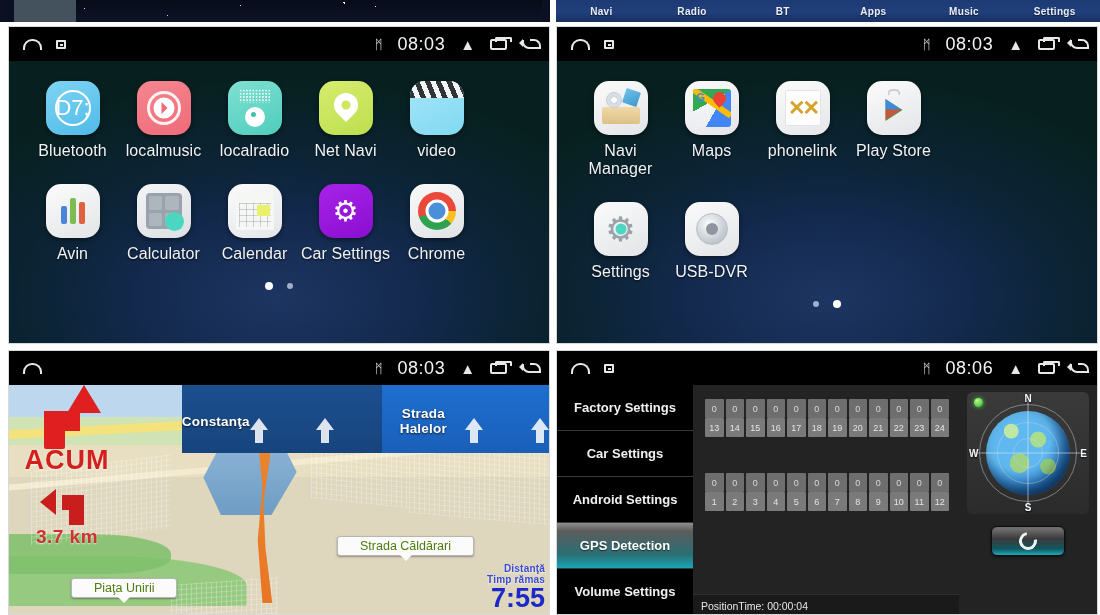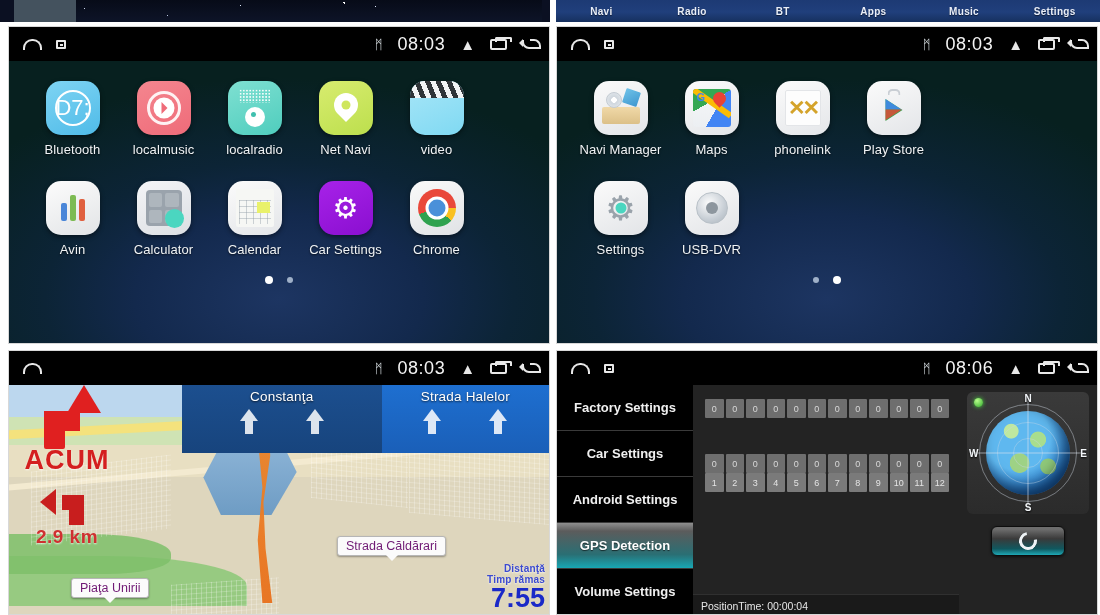--- a/index.html
+++ b/index.html
@@ -119,21 +119,21 @@
 
   .apps { padding: 20px 18px 0; }
   .app-row { display:flex; }
   .app-cell { width:91px; text-align:center; }
   .app-icon {
     width:54px; height:54px; margin:0 auto;
     border-radius:15px; position:relative; overflow:hidden;
     box-shadow:0 2px 5px rgba(0,0,0,.45);
   }
   .app-label {
-    margin-top:7px; font-size:13px; color:#f0f3f5;
+    margin-top:7px; font-size:16px; color:#f0f3f5;
     text-shadow:0 1px 2px rgba(0,0,0,.7); letter-spacing:.1px;
   }
   .row-gap { margin-top:24px; }
 
   
   .bg-white { background:linear-gradient(155deg,#fcfcfc,#e2e4e6); }
 
   .i-bt { background:linear-gradient(155deg,#7fd4f3,#4fbbe8); }
   .i-bt .ring{
     position:absolute; left:50%; top:50%; transform:translate(-50%,-50%);
@@ -400,23 +400,23 @@
     background-size:5px 5px;
   }
   .b1{ left:4%;  top:78px; width:26%; height:74px; transform:skewY(-7deg); }
   .b2{ left:56%; top:62px; width:18%; height:56px; transform:skewY(6deg); }
   .b3{ left:74%; top:38px; width:26%; height:96px; transform:skewY(5deg); }
   .b4{ left:30%; top:196px; width:20%; height:40px; transform:skewY(-4deg); }
 
   
   .sign-row{ position:absolute; left:0; right:0; top:34px; height:68px; display:flex; }
   .sign {
-    position:relative; color:#fff; font-weight:normal; text-align:center;
+    position:relative; color:#fff; font-weight:bold; text-align:center;
     text-shadow:0 1px 2px rgba(0,0,0,.7);
-    display:flex; flex-direction:column; align-items:center; padding-top:4px;
+    display:flex; flex-direction:row; align-items:center; padding-top:4px;
   }
   .sign .title { font-size:13.5px; letter-spacing:.2px; }
   .sign .arrows { display:flex; gap:48px; margin-top:5px; }
   .sign .uparrow{
     width:0;height:0;border-left:9px solid transparent;border-right:9px solid transparent;
     border-bottom:12px solid rgba(255,255,255,.85); position:relative;
   }
   .sign .uparrow::after{
     content:""; position:absolute; left:-4px; top:12px; width:8px; height:13px;
     background:rgba(255,255,255,.85);
@@ -465,21 +465,21 @@
     border-top:13px solid transparent;border-bottom:13px solid transparent;
     border-right:16px solid #c81e1e;
   }
   .turn-next .km{
     font-size:19px;font-weight:bold;color:#cf3030;letter-spacing:.5px;
     text-shadow:0 1px 2px rgba(255,255,255,.75); margin-top:1px;
   }
 
   .map-label{
     position:absolute; background:#fbfbfb; border:1px solid #b6b6b6;
-    border-radius:3px; padding:2px 8px; font-size:12.5px; color:#701a75;
+    border-radius:3px; padding:2px 22px; font-size:12.5px; color:#4d7c0f;
     box-shadow:0 1px 2px rgba(0,0,0,.35); white-space:nowrap;
   }
   .map-label::after{
     content:""; position:absolute; left:50%; bottom:-6px; transform:translateX(-50%);
     border:6px solid transparent; border-top-color:#fbfbfb; border-bottom:none;
   }
   #lbl-unirii { left:62px; bottom:16px; }
   #lbl-caldarari { left:328px; bottom:58px; }
 
   .eta {
@@ -886,21 +886,21 @@
       </div>
       <div class="acum">ACUM</div>
     </div>
 
     <div class="turn-next">
       <div class="la">
         <span class="st"></span>
           <span class="hz"></span>
           <span class="hd"></span>
       </div>
-      <div class="km">2.9 km</div>
+      <div class="km">3.7 km</div>
     </div>
   </div>
 
   <div class="panel" id="set-panel">
 
     <div class="statusbar">
       <div class="sb-left">
         <span class="ic ic-home"></span>
         <span class="ic ic-sq"></span>
       </div>
@@ -933,20 +933,34 @@
               <span class="sat-cell">0</span>
               <span class="sat-cell">0</span>
               <span class="sat-cell">0</span>
               <span class="sat-cell">0</span>
               <span class="sat-cell">0</span>
               <span class="sat-cell">0</span>
               <span class="sat-cell">0</span>
               <span class="sat-cell">0</span>
               <span class="sat-cell">0</span>
               <span class="sat-cell">0</span>
+            </div>
+            <div class="sat-row">
+              <span class="sat-cell idx">13</span>
+              <span class="sat-cell idx">14</span>
+              <span class="sat-cell idx">15</span>
+              <span class="sat-cell idx">16</span>
+              <span class="sat-cell idx">17</span>
+              <span class="sat-cell idx">18</span>
+              <span class="sat-cell idx">19</span>
+              <span class="sat-cell idx">20</span>
+              <span class="sat-cell idx">21</span>
+              <span class="sat-cell idx">22</span>
+              <span class="sat-cell idx">23</span>
+              <span class="sat-cell idx">24</span>
             </div>
           </div>
 
           <div class="sat-spacer"></div>
 
           <div class="sat-block">
             <div class="sat-row">
               <span class="sat-cell">0</span>
               <span class="sat-cell">0</span>
               <span class="sat-cell">0</span>

